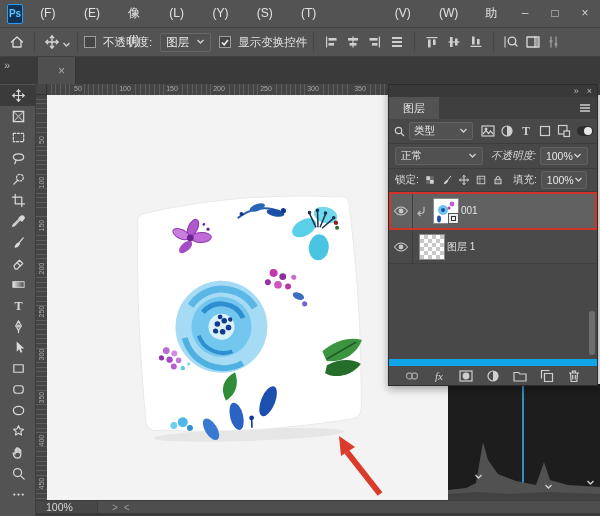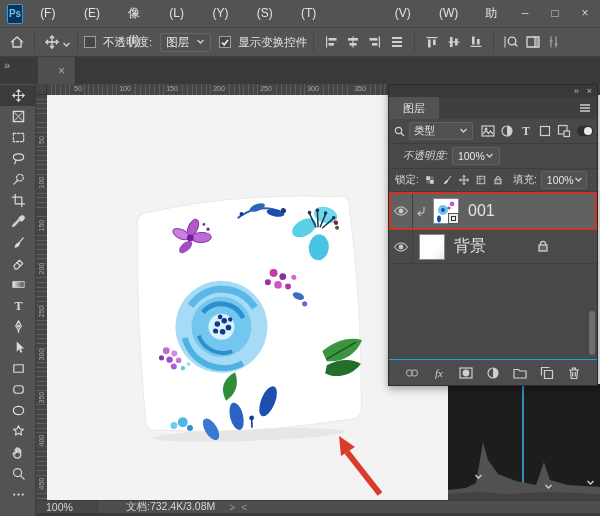--- a/index.html
+++ b/index.html
@@ -80,25 +80,25 @@
   .layers-list { flex:none; }
   .layer-row { height:34px; display:flex; align-items:center; background:#4a4a4a; border-bottom:1px solid #404040; position:relative; }
   .layer-row.selected { height:38px; background:#616161; outline:2px solid #d03426; outline-offset:-2px; }
   .eye-col { width:24px; align-self:stretch; display:flex; align-items:center; justify-content:center; border-right:1px solid #3e3e3e; flex:none; }
   .clip-ind { width:12px; display:flex; justify-content:center; margin-left:2px; flex:none; }
   .thumb { width:26px; height:26px; background:#fff; border:1px solid #8a8a8a; margin-left:6px; position:relative; flex:none; }
   .thumb.checker { background-image:linear-gradient(45deg,#c8c8c8 25%,transparent 25%,transparent 75%,#c8c8c8 75%),linear-gradient(45deg,#c8c8c8 25%,#ffffff 25%,#ffffff 75%,#c8c8c8 75%); background-size:8px 8px; background-position:0 0,4px 4px; }
   .thumb.white { background:linear-gradient(135deg,#ffffff 60%,#ececec 100%); }
   .so-badge { position:absolute; right:-1px; bottom:-1px; width:11px; height:11px; background:#ececec; border:1px solid #555; display:flex; align-items:center; justify-content:center; }
   .so-badge i { width:5px; height:5px; border:1px solid #333; display:block; }
-  .layer-name { margin-left:9px; color:#e4e4e4; font-size:16px; }
+  .layer-name { margin-left:2px; color:#e4e4e4; font-size:10px; }
   .row-lock { margin-left:auto; margin-right:46px; }
   .panel-empty { flex:1; background:#484848; position:relative; }
   .panel-scrollthumb { position:absolute; right:2px; bottom:4px; width:6px; height:44px; background:#6e6e6e; border-radius:3px; }
-  .panel-bottom { height:26px; border-top:1px solid #0ea5e9; background:#4c4c4c; display:flex; align-items:center; justify-content:center; gap:9px; }
+  .panel-bottom { height:26px; border-top:7px solid #0ea5e9; background:#4c4c4c; display:flex; align-items:center; justify-content:center; gap:9px; }
   .pb-ico { width:18px; height:18px; display:flex; align-items:center; justify-content:center; }
 
   
   .dark-panel { position:absolute; left:412px; top:300px; width:152px; height:116px; background:#1d1d1d; z-index:5; overflow:hidden; }
   .cyan-line { position:absolute; left:74px; top:0; width:2px; height:116px; background:#2e90c0; }
   .dark-chev { position:absolute; color:#8f8f8f; }
 
   
   .statusbar { position:absolute; left:0; right:0; bottom:0; height:16px; background:#4e4e4e; border-top:1px solid #3c3c3c;
     display:flex; align-items:center; font-size:10.5px; color:#d6d6d6; z-index:6; border-bottom:3px solid #3a3a3a; }
@@ -620,20 +620,26 @@
                   <g stroke="#cfcfcf" fill="none" stroke-width="1.2">
                     <rect x="2.5" y="2.5" width="8.5" height="8.5"></rect>
                     <rect x="8" y="8" width="5.5" height="5.5" fill="#484848"></rect>
                   </g>
                 </svg>
               </div>
             </span>
           <span class="pin-toggle"></span>
         </div>
         <div class="blend-row">
+          <span class="mini-dd" style="width:88px;">
+            <span>正常</span>
+            <span class="chev" style="margin-left:auto;"><svg width="9" height="8" viewBox="0 0 9 8">
+                  <path d="M1.5 2l3 3 3-3" stroke="#cfcfcf" fill="none" stroke-width="1.4"></path>
+                </svg></span>
+          </span>
           <span style="margin-left:8px;font-style:italic;">不透明度:</span>
           <span class="mini-dd" style="width:48px;margin-left:4px;">
             <span>100%</span>
             <span class="chev" style="margin-left:auto;"><svg width="9" height="8" viewBox="0 0 9 8">
                   <path d="M1.5 2l3 3 3-3" stroke="#cfcfcf" fill="none" stroke-width="1.4"></path>
                 </svg></span>
           </span>
         </div>
         <div class="lock-row">
           <span>锁定:</span>
@@ -722,28 +728,22 @@
             </div>
             <div class="layer-row">
               <div class="eye-col">
                 <svg width="16" height="16" viewBox="0 0 16 16">
                   <g stroke="#c8c8c8" fill="none" stroke-width="1.1">
                     <path d="M1.5 8C3.6 5.1 5.9 4 8 4s4.4 1.1 6.5 4C12.4 10.9 10.1 12 8 12s-4.4-1.1-6.5-4z"></path>
                     <circle cx="8" cy="8" r="1.9" fill="#c8c8c8"></circle>
                   </g>
                 </svg>
               </div>
-              <div class="thumb white"></div>
-              <span class="layer-name">背景</span>
-              <span class="row-lock"><svg width="16" height="16" viewBox="0 0 16 16">
-                  <g stroke="#cfcfcf" fill="none" stroke-width="1.3">
-                    <rect x="4" y="7" width="8" height="6" fill="#cfcfcf" fill-opacity=".2"></rect>
-                    <path d="M5.5 7V5.8a2.5 2.5 0 0 1 5 0V7"></path>
-                  </g>
-                </svg></span>
+              <div class="thumb checker"></div>
+              <span class="layer-name">图层 1</span>
             </div>
           </div>
         <div class="panel-empty">
           <div class="panel-scrollthumb"></div>
         </div>
         <div class="panel-bottom" id="panel-bottom">
             <div class="pb-ico">
               <svg width="16" height="16" viewBox="0 0 16 16">
                 <g stroke="#9a9a9a" fill="none" stroke-width="1.3">
                   <circle cx="5.5" cy="8" r="3"></circle>
@@ -811,19 +811,18 @@
         <span class="dark-chev" style="left:96px;top:96px;"><svg width="9" height="8" viewBox="0 0 9 8">
               <path d="M1.5 2l3 3 3-3" stroke="#cfcfcf" fill="none" stroke-width="1.4"></path>
             </svg></span>
         <span class="dark-chev" style="left:138px;top:92px;"><svg width="9" height="8" viewBox="0 0 9 8">
               <path d="M1.5 2l3 3 3-3" stroke="#cfcfcf" fill="none" stroke-width="1.4"></path>
             </svg></span>
       </div>
 
       <div class="statusbar">
         <div class="zoom-box">100%</div>
-        <span class="doc-info">文档:732.4K/3.08M</span>
         <span class="sb-chev">&gt;</span>
         <span class="sb-chev" style="margin-left:6px;">&lt;</span>
       </div>
     </div>
   </div>
 </div>
 
 </body></html>

